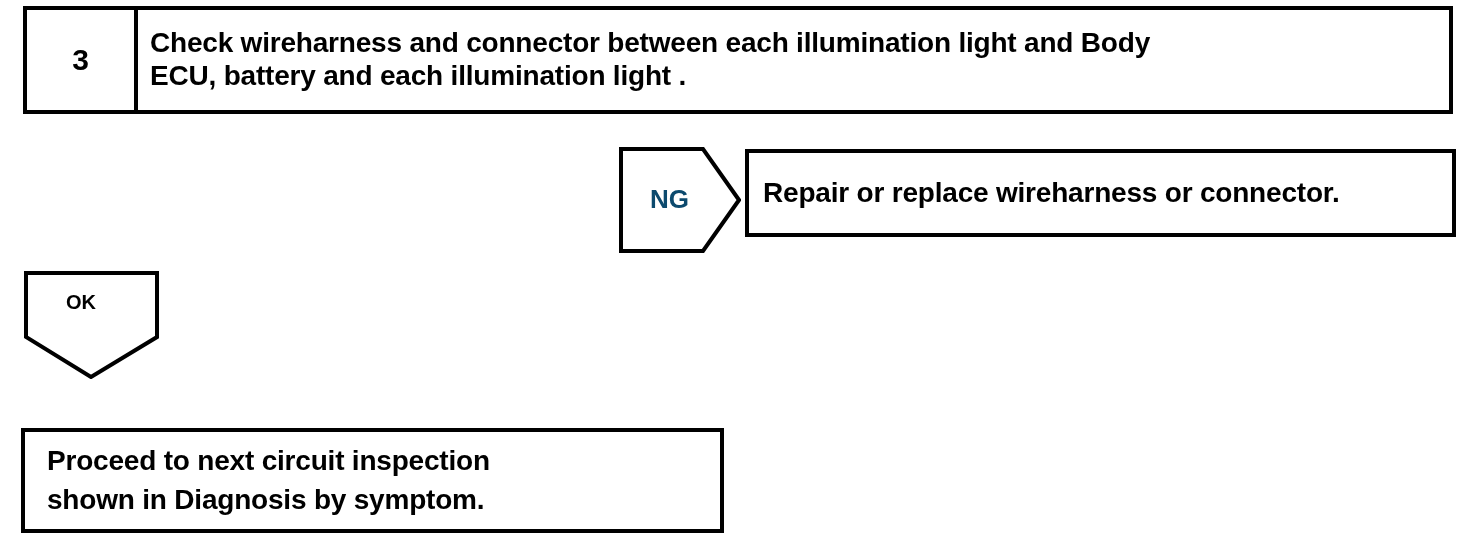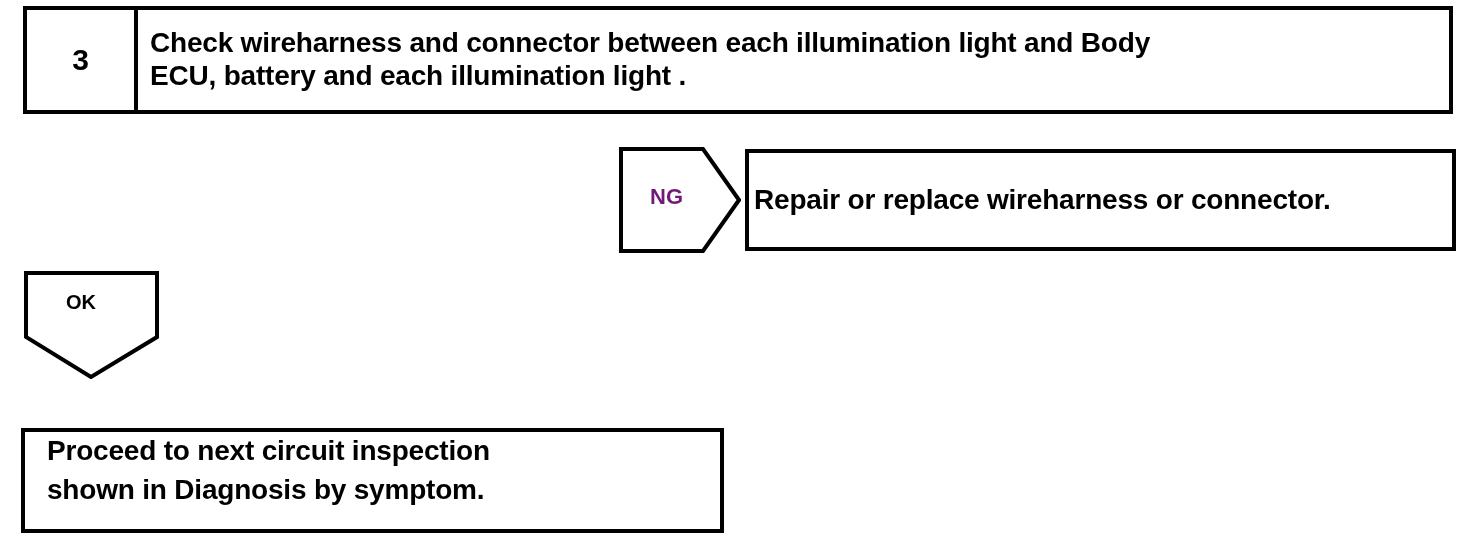--- a/index.html
+++ b/index.html
@@ -65,36 +65,36 @@
     left: 619px;
     top: 147px;
     width: 122px;
     height: 106px;
   }
   .ng-pentagon svg { display: block; }
   .ng-label {
     position: absolute;
     left: 650px;
     top: 184px;
-    font-size: 22px;
+    font-size: 26px;
     font-weight: bold;
-    color: #701a75;
+    color: #0c4a6e;
   }
   .repair-box {
     position: absolute;
     left: 745px;
     top: 149px;
     width: 711px;
-    height: 102px;
+    height: 88px;
     border: 4px solid #000000;
     box-sizing: border-box;
     background: #ffffff;
     display: flex;
     align-items: center;
-    padding-left: 5px;
+    padding-left: 14px;
   }
   .repair-text {
     font-size: 28px;
     font-weight: bold;
     color: #000000;
     letter-spacing: -0.2px;
   }
 
   
   .ok-pentagon {
@@ -119,21 +119,21 @@
     position: absolute;
     left: 21px;
     top: 428px;
     width: 703px;
     height: 105px;
     border: 4px solid #000000;
     box-sizing: border-box;
     background: #ffffff;
     display: flex;
     flex-direction: column;
-    justify-content: flex-start;
+    justify-content: center;
     padding-left: 22px;
   }
   .outcome-text {
     font-size: 28px;
     font-weight: bold;
     line-height: 1.38;
     color: #000000;
     letter-spacing: -0.2px;
     white-space: pre-line;
   }

